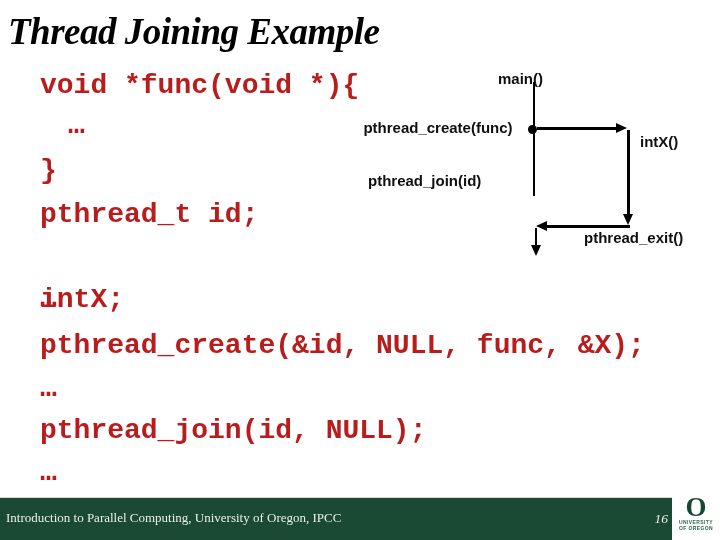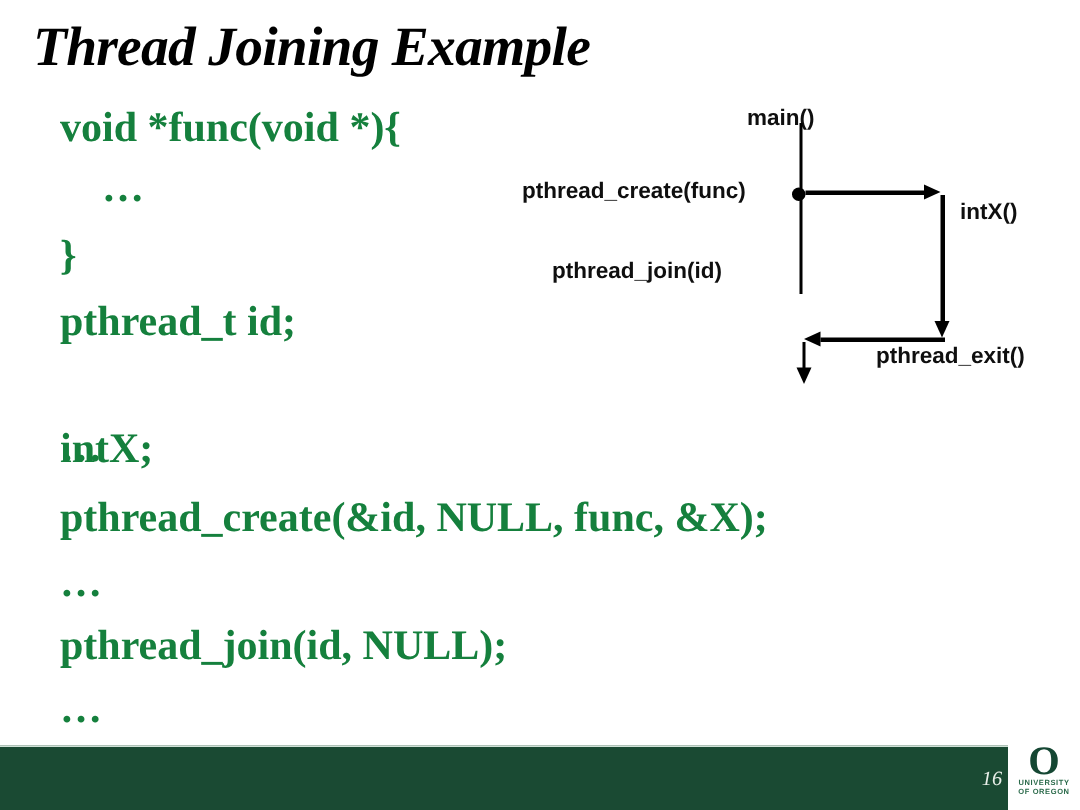--- a/index.html
+++ b/index.html
@@ -2,47 +2,47 @@
 <html><head>
 <meta charset="utf-8">
 <style>
   html,body{margin:0;padding:0;background:#fff;}
   .slide{
     position:relative;width:720px;height:540px;background:#ffffff;
     overflow:hidden;font-family:"Liberation Sans",sans-serif;
   }
   
   .title{
-    position:absolute;left:22px;top:10px;margin:0;
+    position:absolute;left:8px;top:10px;margin:0;
     font-family:"Liberation Serif",serif;font-style:italic;font-weight:bold;
     font-size:37px;letter-spacing:-0.5px;color:#000;white-space:nowrap;text-align:center;
   }
   
   .code-line{
     position:absolute;left:40px;
-    font-family:Liberation Serif, serif;font-weight:bold;
-    font-size:28px;line-height:28px;color:#15803d;white-space:pre;
+    font-family:Liberation Mono, monospace;font-weight:bold;
+    font-size:28px;line-height:28px;color:#b91c1c;white-space:pre;
   }
   .l0{top:72px;}
   .l1{top:112px;left:68px;}
   .l2{top:157px;}
   .l3{top:201px;}
   .l4{top:244px;margin-top:42px;}
   .l5{top:285px;}
   .l6{top:332px;}
   .l7{top:375px;}
   .l8{top:417px;}
   .l9{top:459px;}
   
   .dlabel{
     position:absolute;font-family:"Liberation Sans",sans-serif;font-weight:bold;
     font-size:15px;color:#0f0f0f;white-space:nowrap;
   }
   .lbl-main{left:467px;top:70px;margin-left:31px;}
-  .lbl-create{left:348px;top:119px;width:180px;text-align:left;}
+  .lbl-create{left:348px;top:119px;width:180px;text-align:center;}
   .lbl-func{left:640px;top:133px;}
   .lbl-join{left:368px;top:172px;width:160px;}
   .lbl-exit{left:584px;top:229px;}
   .dline{position:absolute;background:#000;}
   .main-vline{left:533px;top:82px;width:2px;height:114px;}
   .create-hline{left:537px;top:127px;width:80px;height:3px;}
   .func-vline{left:627px;top:130px;width:3px;height:85px;}
   .return-hline{left:547px;top:225px;width:83px;height:3px;}
   .tail-vline{left:535px;top:228px;width:2px;height:18px;}
   .dot{
@@ -118,20 +118,21 @@
     <div class="ah ah-right"></div>
     <div class="dline func-vline"></div>
     <div class="ah ah-down-func"></div>
     <div class="dline return-hline"></div>
     <div class="ah ah-left"></div>
     <div class="dline tail-vline"></div>
     <div class="ah ah-down-tail"></div>
   </div>
 
   <div class="footer"></div>
+  <div class="ftext f-left">Introduction to Parallel Computing, University of Oregon, IPCC</div>
   <div class="ftext f-page">16</div>
 
   <div class="logo">
     <span class="logo-o">O</span>
     <span class="logo-txt">UNIVERSITY</span>
     <span class="logo-txt">OF OREGON</span>
   </div>
 
 </div>
 

